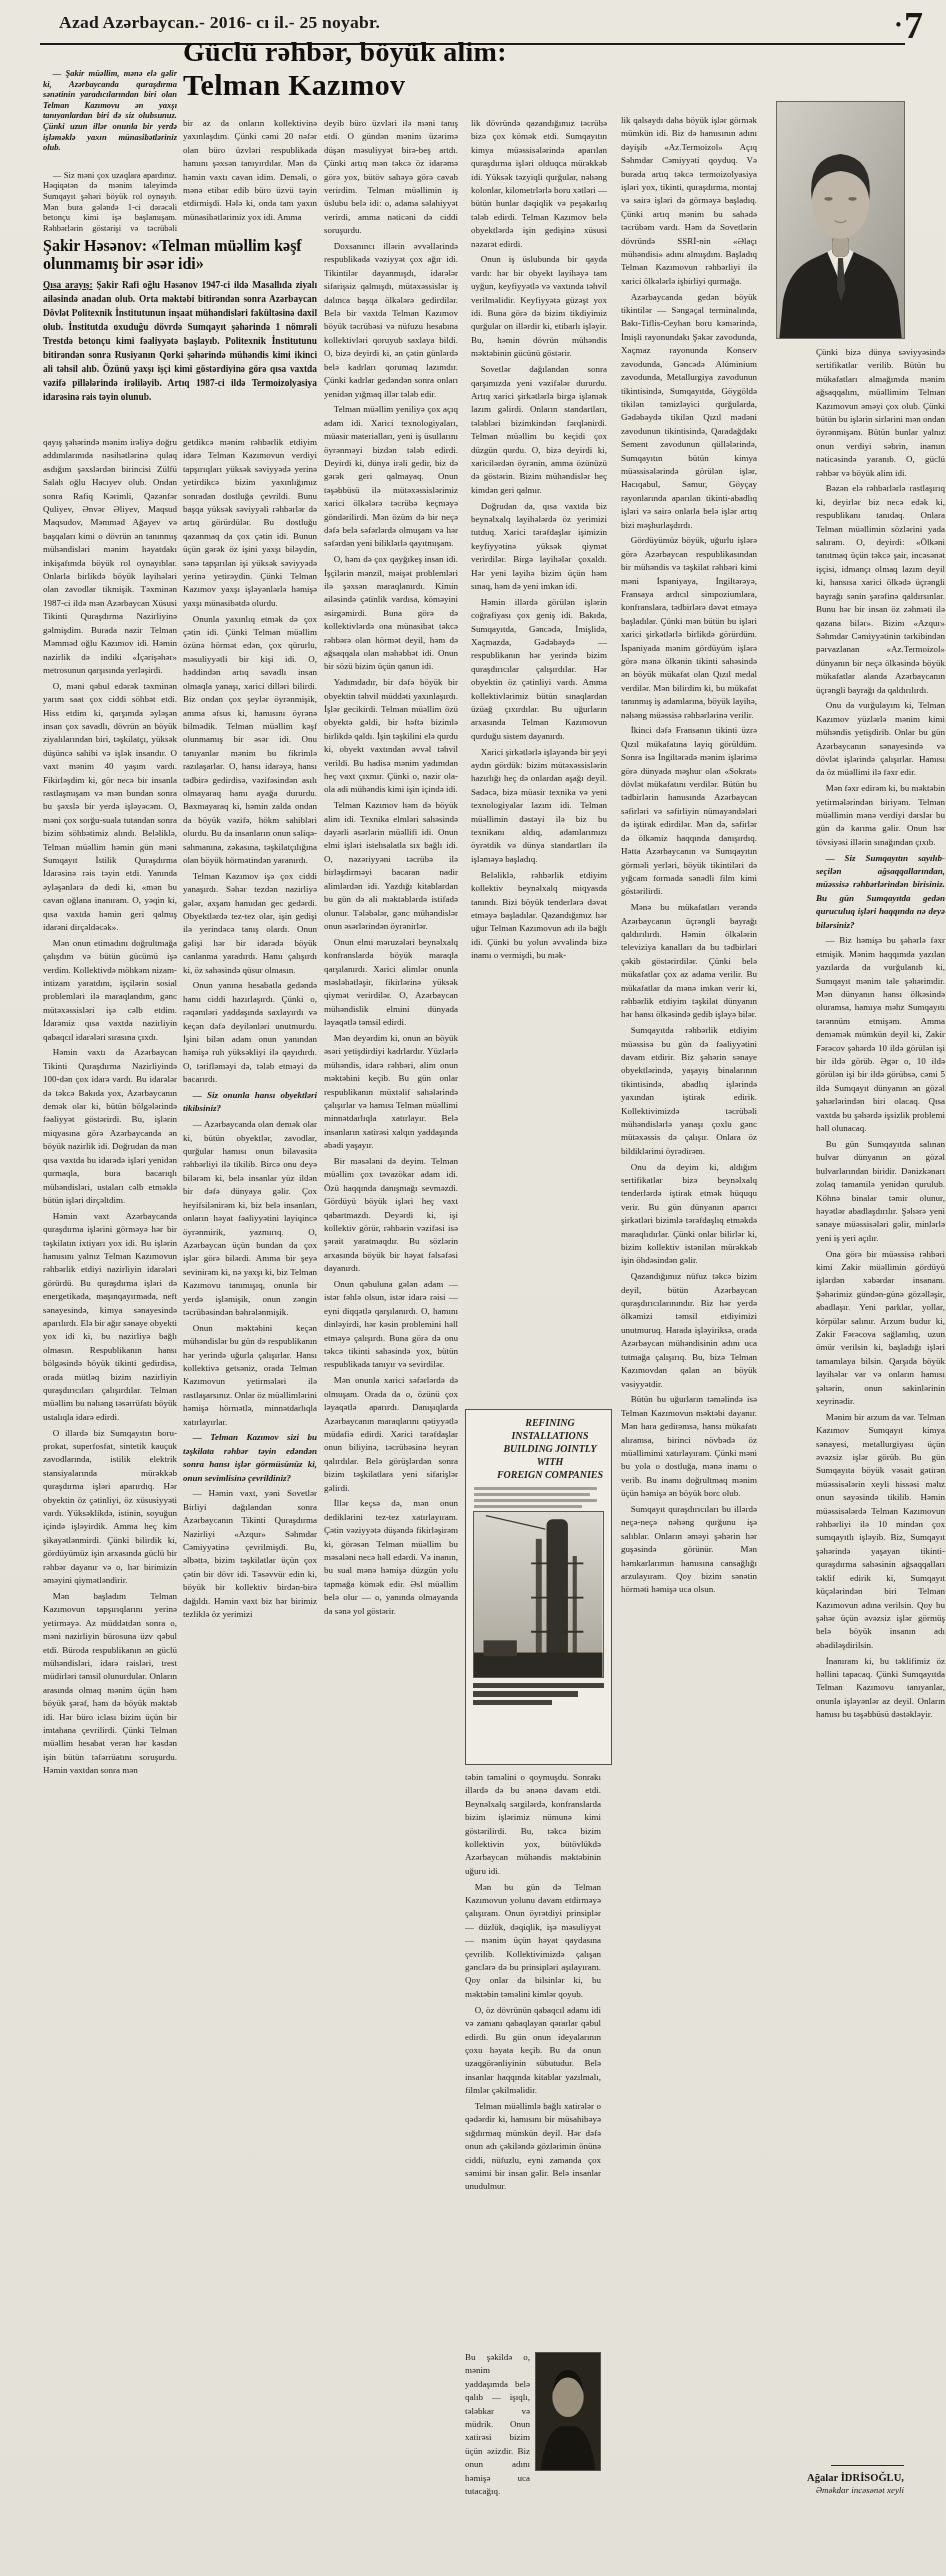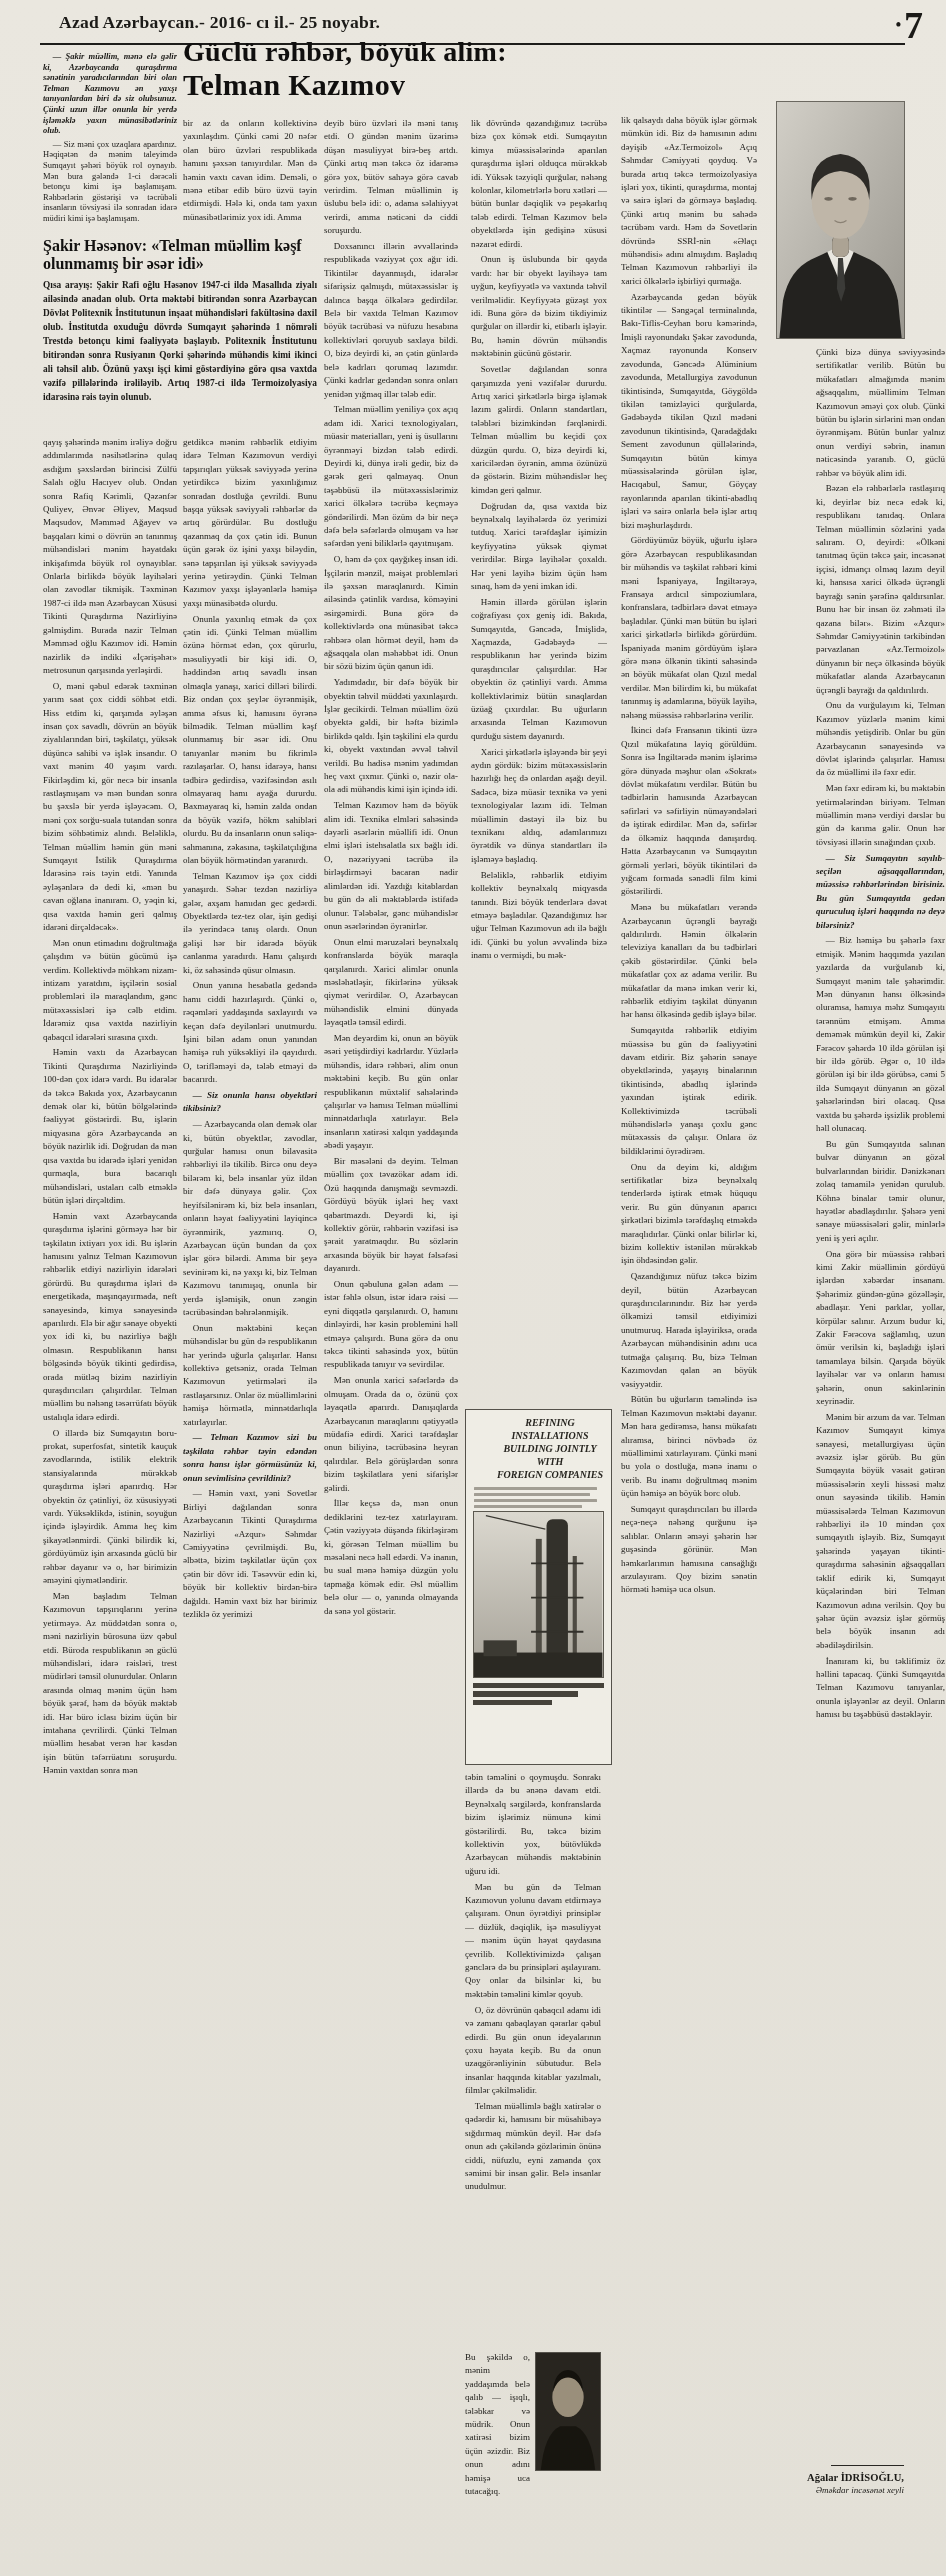--- a/index.html
+++ b/index.html
@@ -21,35 +21,35 @@
   
   #headline{position:absolute;left:183px;top:38px;width:426px;margin:0;font-weight:700;color:#100f0e;}
   #headline .l1{display:block;font-size:28px;line-height:1.02;letter-spacing:0.3px;}
   #headline .l2{display:block;font-size:30px;line-height:1.05;margin-top:2.4px;letter-spacing:0.3px;}
   
   .blk{position:absolute;font-size:9px;line-height:13.4px;text-align:justify;overflow:hidden;}
   .blk p{margin:0 0 2.4px;text-indent:9.7px;}
   .blk p.k-cont{text-indent:0;}
   .blk p.k-q{font-weight:700;font-style:italic;}
   #lead{left:43px;top:51px;width:134px;height:183px;font-size:8.5px;line-height:10.6px;}
-  #lead p{margin:0 0 3px;}
+  #lead p{margin:17px 0 3px;}
   #lead p.k-q{font-weight:700;font-style:italic;}
   #c2top{left:183px;top:117px;width:134px;height:117px;}
   #c3{left:324px;top:117px;width:134px;height:2412px;}
   #c4top{left:465px;top:117px;width:136px;height:1287px;margin-left:6px;}
   #c5{left:621px;top:114px;width:136px;height:2414px;}
   #c6{left:816px;top:346px;width:129px;height:2101px;}
   #c1main{left:43px;top:436px;width:134px;height:2091px;}
   #c2main{left:183px;top:436px;width:134px;height:2091px;}
   #c4mid{left:465px;top:1771px;width:136px;height:577px;}
   #c4end{left:465px;top:2351px;width:136px;height:182px;}
   
   #subhead{position:absolute;left:43px;top:237px;width:274px;margin:0;font-size:16px;line-height:1.12;font-weight:700;text-align:left;color:#121110;}
   #arayis{position:absolute;left:43px;top:278px;width:274px;height:154px;font-size:9.4px;line-height:14px;font-weight:700;text-align:justify;}
-  #arayis .arayis-label{}
+  #arayis .arayis-label{text-decoration:underline;}
   
   .photo-frame{position:absolute;border:0.6px solid #6b6860;background:#b5b2aa;box-sizing:border-box;}
   #photo{left:776px;top:101px;width:129px;height:238px;}
   #photo svg,#inset svg,.mini-photo svg{display:block;width:100%;height:100%;}
   
   #inset{position:absolute;left:465px;top:1409px;width:147px;height:356px;border:0.6px solid #54514a;background:#efede5;box-sizing:border-box;padding:6px 7.3px 4.9px;}
   .inset-title{font-style:italic;font-weight:600;font-size:10px;line-height:1.3;text-align:center;color:#26241f;margin-left:23px;}
   .inset-title span{display:block;}
   .ph-lines{margin:5.5px 1.2px 3.6px;}
   .ph{height:3px;background:#a29e94;margin:3px 0;border-radius:0.6px;}

